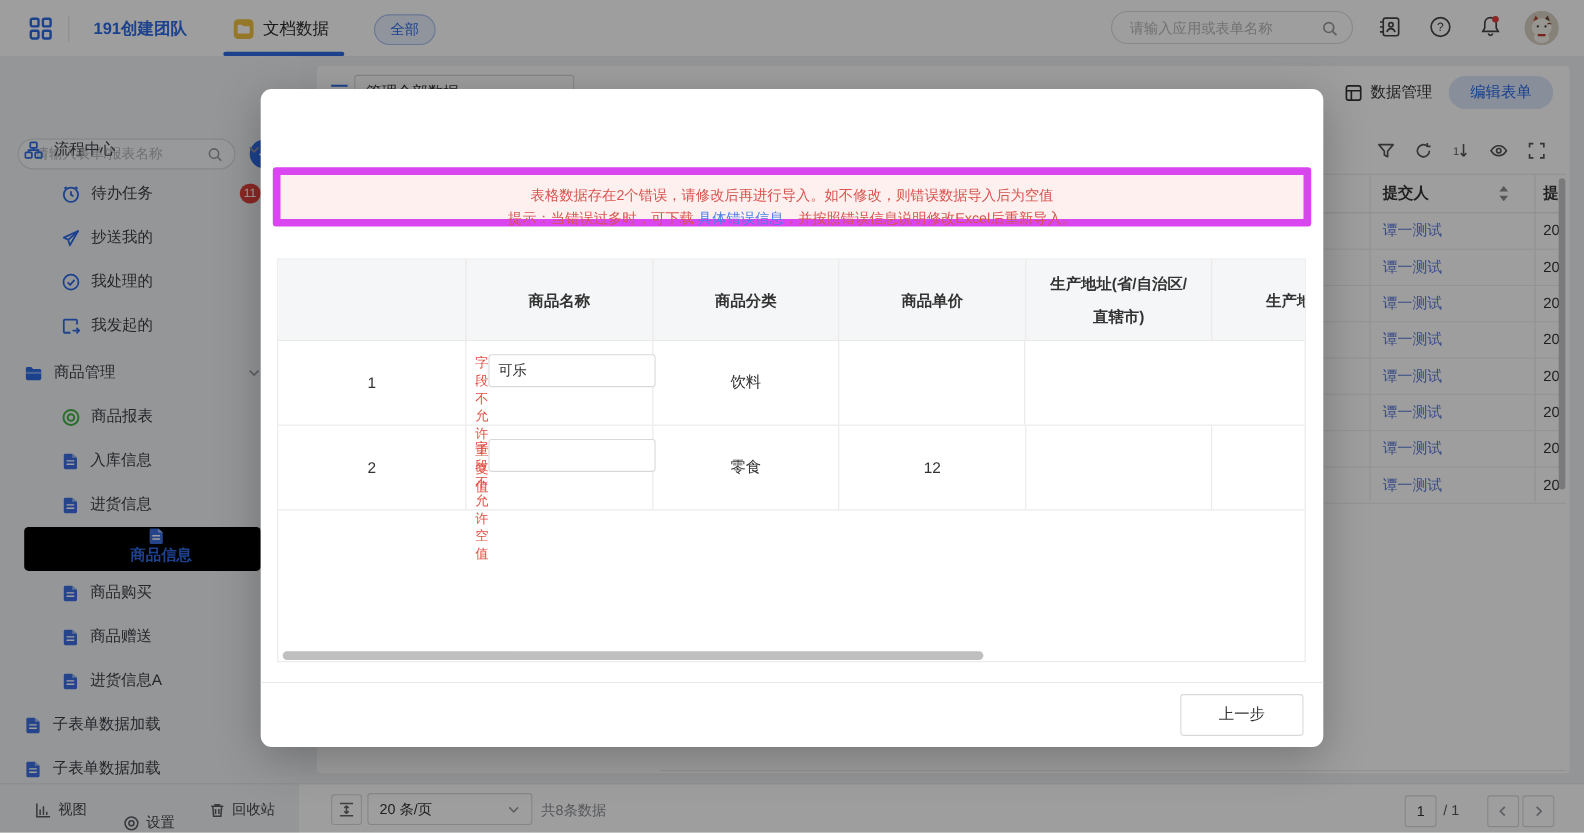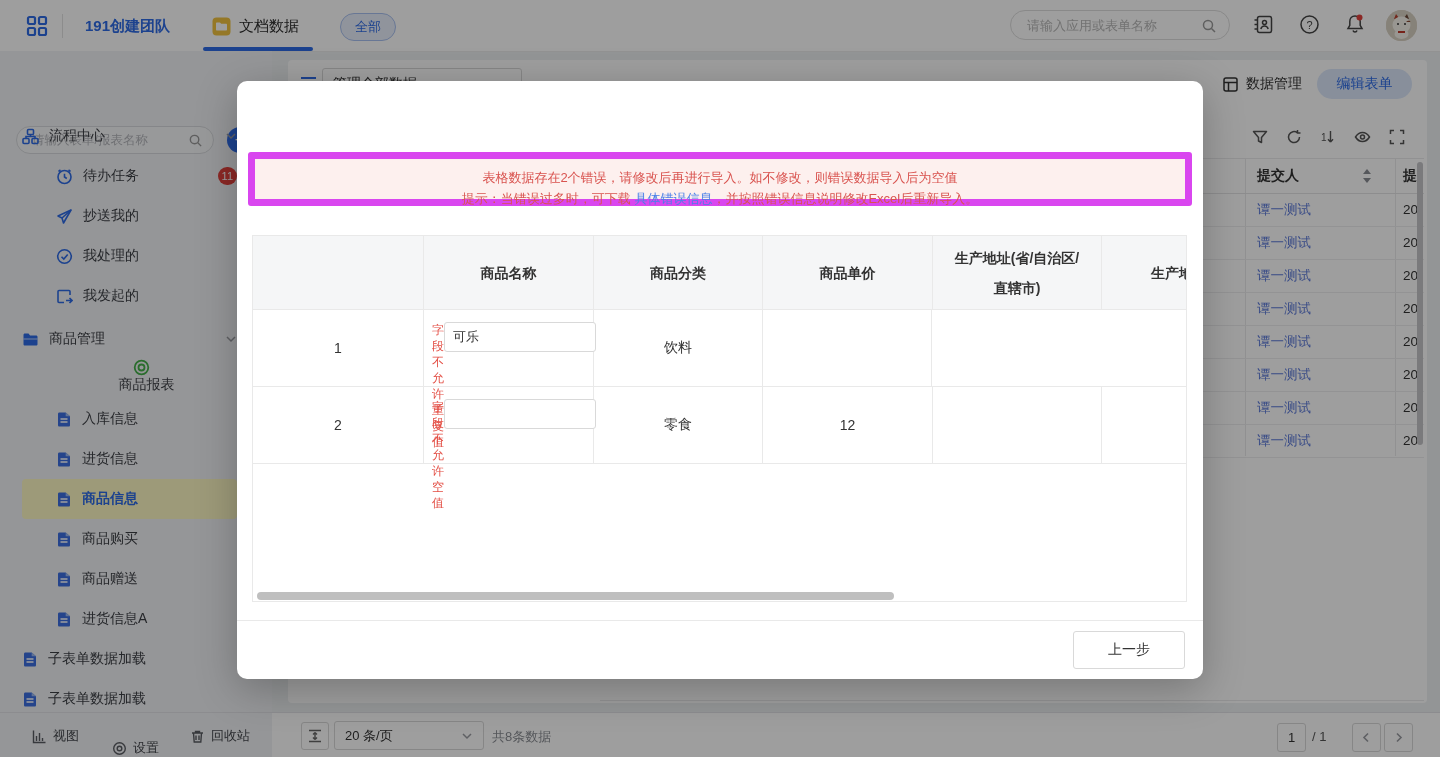--- a/index.html
+++ b/index.html
@@ -25,21 +25,21 @@
   
   #sidebar{left:0;top:51px;width:272px;height:661px;background:#f1f2f5;}
   .sb-search{left:16px;top:75px;width:198px;height:28px;border:1px solid #d7d9dd;border-radius:15px;
              box-sizing:border-box;padding:0 28px 0 13px;background:#f6f7f9;}
   .sb-search input{border:none;outline:none;width:100%;font-size:12.5px;background:transparent;color:#333;}
   .sb-search input::placeholder{color:#b3b5ba;}
   .sb-add{left:227px;top:76px;width:26px;height:26px;border-radius:50%;background:#2e6be6;color:#fff;
           font-size:18px;justify-content:center;}
   .sb-item{height:40px;display:flex;align-items:center;font-size:14px;color:#3c3f45;cursor:pointer;box-sizing:border-box;}
   .sb-item .ic{margin-right:10px;display:flex;}
-  .sb-sel{background:#fef9c3;border-radius:4px;color:#2e6be6;font-weight:bold;}
+  .sb-sel{background:#000000;border-radius:4px;color:#2e6be6;font-weight:bold;flex-direction:column;}
   .sb-badge{min-width:18px;height:18px;border-radius:9px;background:#e0413d;color:#fff;font-size:11px;
             display:flex;align-items:center;justify-content:center;padding:0 4px;box-sizing:border-box;}
   #sb-footer{left:0;top:712px;width:272px;height:45px;background:#f1f2f5;border-top:1px solid #e2e3e7;}
   .sbf-item{display:flex;align-items:center;font-size:13px;color:#45484e;cursor:pointer;}
   .sbf-item .ic{margin-right:6px;display:flex;}
 
   
   #card{left:288px;top:60px;width:1139px;height:643px;background:#fff;border-radius:4px;}
   .form-select{left:322px;top:68px;width:200px;height:32px;border:1px solid #d9d9d9;border-radius:3px;
                box-sizing:border-box;padding:0 10px;font-size:14px;color:#333;justify-content:space-between;background:#fff;}
@@ -245,21 +245,21 @@
         <path d="M1.5 7h14v2h-14z" fill="#fff" opacity="0.35"></path>
           </svg>
       </span>
       <span>商品管理</span>
       <span style="margin-left:auto;">
         <svg width="12" height="12" viewBox="0 0 12 12" fill="none" stroke="#9a9ca2" stroke-width="1.5">
             <polyline points="2,4 6,8 10,4"></polyline>
           </svg>
       </span>
     </div>
-    <div class="abs sb-item" style="left:56px;top:308px;width:181px;flex-direction:column;">
+    <div class="abs sb-item" style="left:56px;top:308px;width:181px;">
       <span class="ic">
         <svg width="17" height="17" viewBox="0 0 17 17" fill="none">
             <circle cx="8.5" cy="8.5" r="6.8" stroke="#45b04a" stroke-width="1.8"></circle>
         <circle cx="8.5" cy="8.5" r="3" stroke="#45b04a" stroke-width="1.8"></circle>
           </svg>
       </span>
       <span>商品报表</span>
     </div>
     <div class="abs sb-item" style="left:56px;top:348px;width:181px;">
       <span class="ic">

